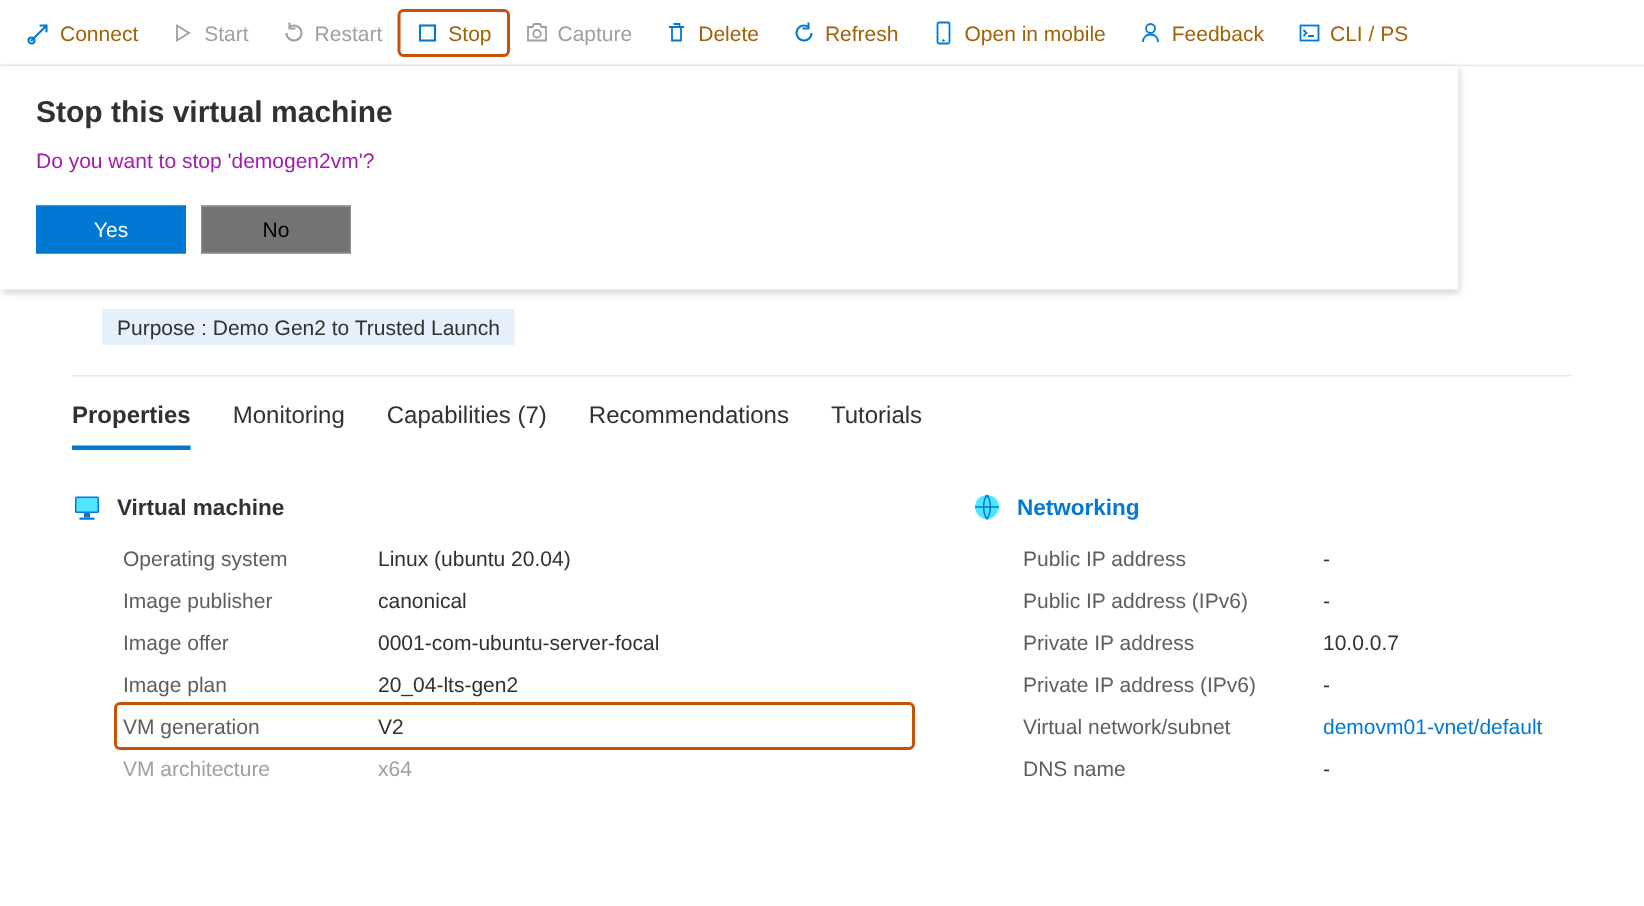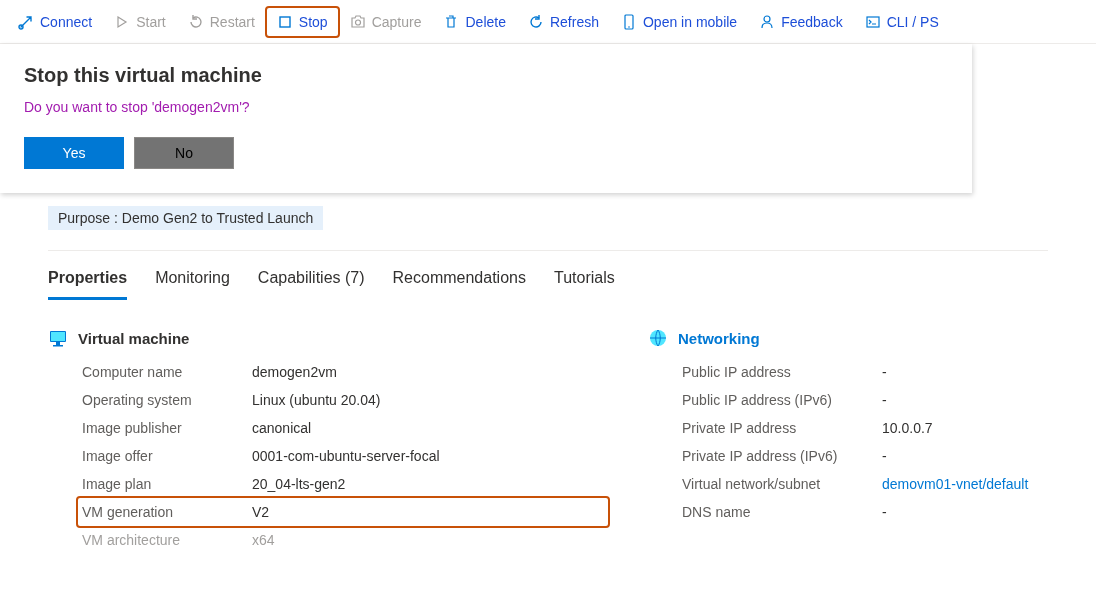--- a/index.html
+++ b/index.html
@@ -20,21 +20,21 @@
     height: 44px;
     border-bottom: 1px solid #edebe9;
     padding: 0 8px;
     gap: 2px;
   }
   .tb-item {
     display: flex;
     align-items: center;
     gap: 6px;
     padding: 6px 10px;
-    color: #1d4ed8;
+    color: #a16207;
     cursor: pointer;
     border-radius: 2px;
     white-space: nowrap;
   }
   .tb-item.disabled { color: #a19f9d; cursor: default; }
   .tb-item .icon svg { width: 16px; height: 16px; display: block; }
   .tb-item.highlight { outline: 2px solid #c85108; outline-offset: 0; border-radius: 2px; }
   .dialog {
     position: absolute;
     top: 44px;
@@ -50,21 +50,21 @@
   .dialog .btns { display: flex; gap: 10px; }
   .btn {
     min-width: 100px;
     height: 32px;
     border: 1px solid #8a8886;
     background: #737373;
     cursor: pointer;
     font-size: 14px;
   }
   .btn.primary { background: #0078d4; border-color: #0078d4; color: #fff; }
-  .tag-area { padding: 10px 0 20px 48px; }
+  .tag-area { padding: 10px 0 20px 48px; margin-left: 20px; }
   .tag {
     display: inline-block;
     background: #e5f0fb;
     padding: 4px 10px;
     font-size: 14px;
   }
   .tabs {
     display: flex;
     gap: 28px;
     padding: 10px 0 0 48px;
@@ -224,24 +224,20 @@
             <rect x="2" y="3" width="16" height="11" rx="1" fill="#0078d4"></rect>
             <rect x="3" y="4" width="14" height="9" fill="#50e6ff"></rect>
             <rect x="8" y="14" width="4" height="3" fill="#0078d4"></rect>
             <rect x="5" y="17" width="10" height="1.5" fill="#0078d4"></rect>
           </svg>
         </span>
       <span class="title">Virtual machine</span>
     </div>
     <div class="props">
       <div class="prop-row">
-        <span class="prop-label">Computer name</span>
-        <span class="prop-value">demogen2vm</span>
-      </div>
-      <div class="prop-row">
         <span class="prop-label">Operating system</span>
         <span class="prop-value">Linux (ubuntu 20.04)</span>
       </div>
       <div class="prop-row">
         <span class="prop-label">Image publisher</span>
         <span class="prop-value">canonical</span>
       </div>
       <div class="prop-row">
         <span class="prop-label">Image offer</span>
         <span class="prop-value">0001-com-ubuntu-server-focal</span>

